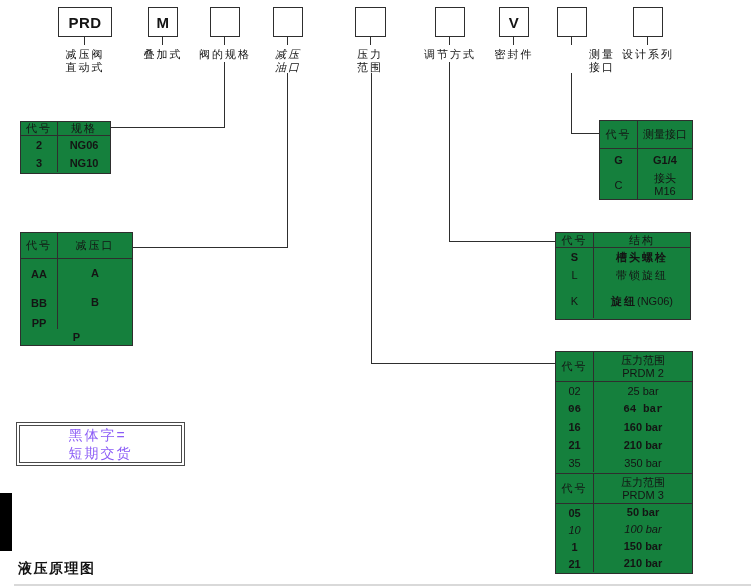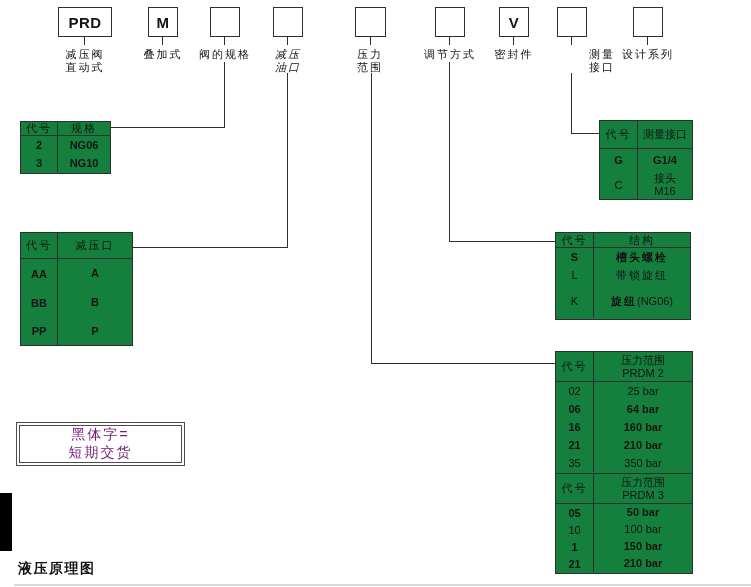--- a/index.html
+++ b/index.html
@@ -30,22 +30,22 @@
   .w38{width:38px;}
   .b{font-weight:bold;}
   .ls{letter-spacing:2px;}
   .col{flex-direction:row;}
 
   
   .legend{position:absolute;left:16px;top:422px;width:169px;height:44px;
     border:1px solid #4a4a4a;box-sizing:border-box;background:#fff;}
   .legend-in{position:absolute;left:2px;top:2px;right:2px;bottom:2px;
     border:1px solid #4a4a4a;display:flex;align-items:center;justify-content:center;}
-  .legend-text{font-family:Liberation Mono, monospace;font-size:14px;
-    line-height:18px;letter-spacing:2px;text-align:center;white-space:pre-line;color:#701a75;}
+  .legend-text{font-family:Liberation Sans, sans-serif;font-size:14px;
+    line-height:18px;letter-spacing:2px;text-align:left;white-space:pre-line;color:#8b5cf6;}
 
   .blackbar{position:absolute;left:0;top:493px;width:12px;height:58px;background:#000;}
   .footer-title{position:absolute;left:18px;top:560px;font-size:14px;font-weight:bold;
     letter-spacing:1.5px;}
   .faint-line{position:absolute;left:14px;top:584px;width:737px;height:2px;background:#d9d9d9;}
 </style>
 </head>
 <body>
 
 <div class="canvas">
@@ -136,21 +136,21 @@
       <div class="c2 ls">减压口</div>
     </div>
     <div class="tr" style="height:29px;">
       <div class="c1 w37 b">AA</div>
       <div class="c2 b">A</div>
     </div>
     <div class="tr" style="height:29px;">
       <div class="c1 w37 b">BB</div>
       <div class="c2 b">B</div>
     </div>
-    <div class="tr" style="height:28px;">
+    <div class="tr" style="height:28px;flex-direction:column;">
       <div class="c1 w37 b">PP</div>
       <div class="c2 b">P</div>
     </div>
   </div>
 
   <div class="tbl" style="left:555px;top:232px;width:136px;height:88px;">
     <div class="tr hd" style="height:15px;">
       <div class="c1 w38 ls">代号</div>
       <div class="c2 ls">结构</div>
     </div>
@@ -174,21 +174,21 @@
   <div class="tbl" style="left:555px;top:351px;width:138px;height:123px;">
     <div class="tr hd" style="height:30px;">
       <div class="c1 w38 ls">代号</div>
       <div class="c2">压力范围
 PRDM 2</div>
     </div>
     <div class="tr" style="height:18px;">
       <div class="c1 w38">02</div>
       <div class="c2">25 bar</div>
     </div>
-    <div class="tr" style="height:18px;">
+    <div class="tr" style="height:18px;font-family:Liberation Mono, monospace;">
       <div class="c1 w38 b">06</div>
       <div class="c2 b">64 bar</div>
     </div>
     <div class="tr" style="height:18px;">
       <div class="c1 w38 b">16</div>
       <div class="c2 b">160 bar</div>
     </div>
     <div class="tr" style="height:18px;">
       <div class="c1 w38 b">21</div>
       <div class="c2 b">210 bar</div>
@@ -202,21 +202,21 @@
   <div class="tbl" style="left:555px;top:473px;width:138px;height:101px;">
     <div class="tr hd" style="height:30px;">
       <div class="c1 w38 ls">代号</div>
       <div class="c2">压力范围
 PRDM 3</div>
     </div>
     <div class="tr" style="height:17px;">
       <div class="c1 w38 b">05</div>
       <div class="c2 b">50 bar</div>
     </div>
-    <div class="tr" style="height:17px;">
+    <div class="tr" style="height:17px;font-style:italic;">
       <div class="c1 w38">10</div>
       <div class="c2">100 bar</div>
     </div>
     <div class="tr" style="height:17px;">
       <div class="c1 w38 b">1</div>
       <div class="c2 b">150 bar</div>
     </div>
     <div class="tr" style="height:17px;">
       <div class="c1 w38 b">21</div>
       <div class="c2 b">210 bar</div>

